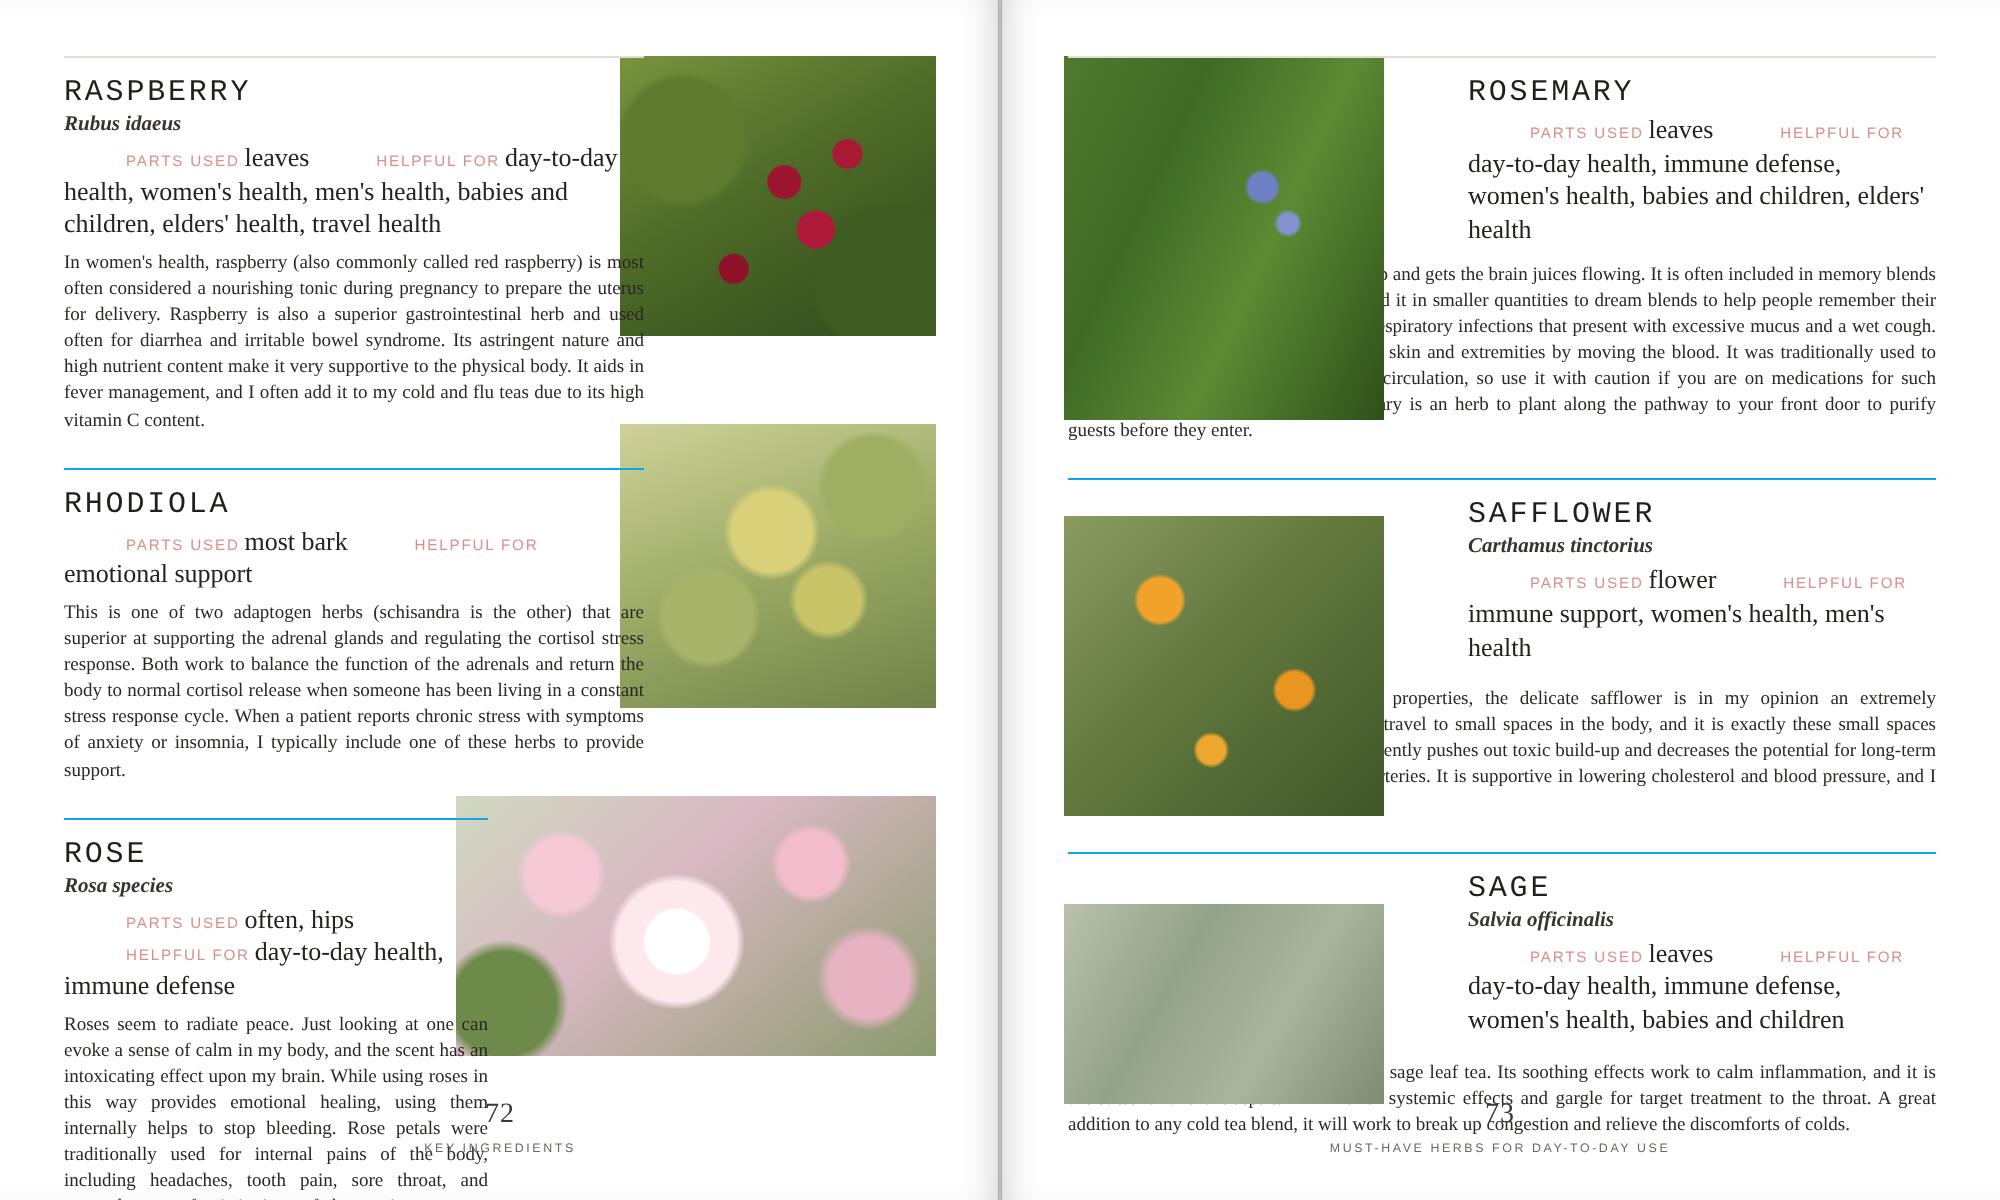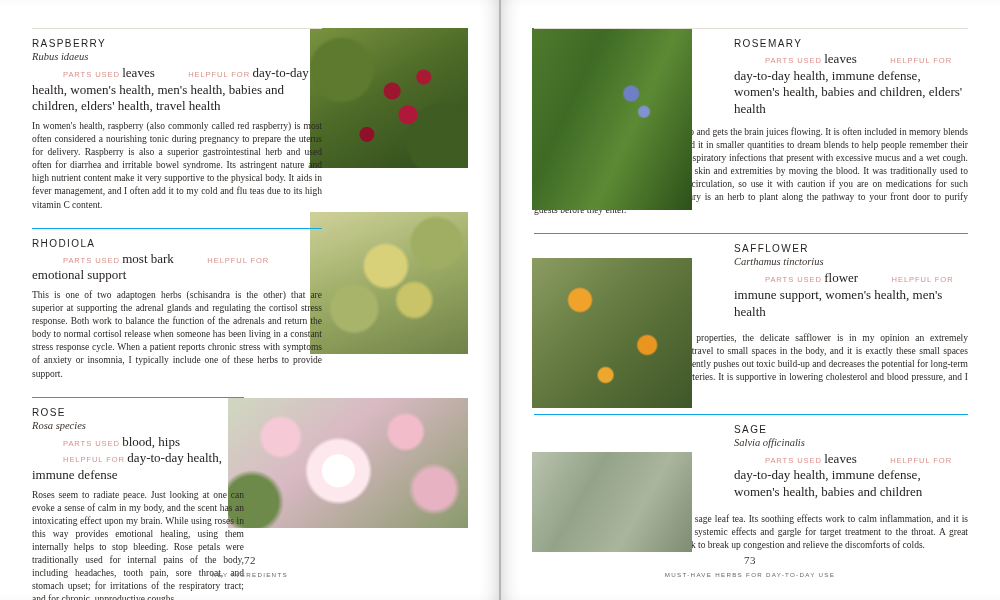--- a/index.html
+++ b/index.html
@@ -46,32 +46,33 @@
   }
   .entry {
     position: relative;
     border-top: 1px solid #0ea5e9;
     padding-top: 9px;
     margin-bottom: 16px;
   }
   .entry.first { border-top: 1px solid #e2ded6; }
   .entry-inner { position: relative; }
   .name {
-    font-family: Liberation Sans, sans-serif;
-    font-size: 10px;
+    font-family: Liberation Mono, monospace;
+    font-size: 15px;
     letter-spacing: 1.4px;
     color: #231f1c;
     margin: 0 0 2px 0;
     font-weight: normal;
   }
   .latin {
     font-style: italic;
     font-size: 10.5px;
     color: #3a332e;
     margin: 0 0 3px 0;
+    font-weight: bold;
   }
   .meta {
     font-size: 9.6px;
     line-height: 1.28;
     color: #2e2a26;
     margin: 0 0 5px 0;
   }
   .tag {
     color: #d98f8c;
     font-size: 7.6px;
@@ -101,21 +102,21 @@
   }
   .ph-inner { width: 100%; height: 100%; }
   .folio {
     position: absolute;
     bottom: 22px;
     left: 0;
     width: 100%;
     text-align: center;
   }
   .folio .num {
-    font-size: 11px;
+    font-size: 14px;
     color: #3b3733;
     letter-spacing: 0.5px;
     margin-bottom: 5px;
   }
   .folio .run {
     font-family: "Liberation Sans", sans-serif;
     font-size: 6.2px;
     letter-spacing: 1.3px;
     color: #6d6762;
     text-transform: uppercase;
@@ -232,21 +233,21 @@
         <p class="body-text">This is one of two adaptogen herbs (schisandra is the other) that are superior at supporting the adrenal glands and regulating the cortisol stress response. Both work to balance the function of the adrenals and return the body to normal cortisol release when someone has been living in a constant stress response cycle. When a patient reports chronic stress with symptoms of anxiety or insomnia, I typically include one of these herbs to provide support.</p>
       </div>
     </div>
 
     <div class="entry" id="e-rose">
       <div class="entry-inner">
         <h2 class="name">ROSE</h2>
         <div class="latin">Rosa species</div>
         <p class="meta">
           <span class="tag">PARTS USED</span>
-          <span class="val">blood, hips</span>
+          <span class="val">often, hips</span>
           <span class="tag">HELPFUL FOR</span>
           <span class="val">day-to-day health, immune defense</span>
         </p>
         <p class="body-text">Roses seem to radiate peace. Just looking at one can evoke a sense of calm in my body, and the scent has an intoxicating effect upon my brain. While using roses in this way provides emotional healing, using them internally helps to stop bleeding. Rose petals were traditionally used for internal pains of the body, including headaches, tooth pain, sore throat, and stomach upset; for irritations of the respiratory tract; and for chronic, unproductive coughs.</p>
       </div>
     </div>
 
     <div class="folio">
       <div class="num">72</div>
       <div class="run">KEY INGREDIENTS</div>

